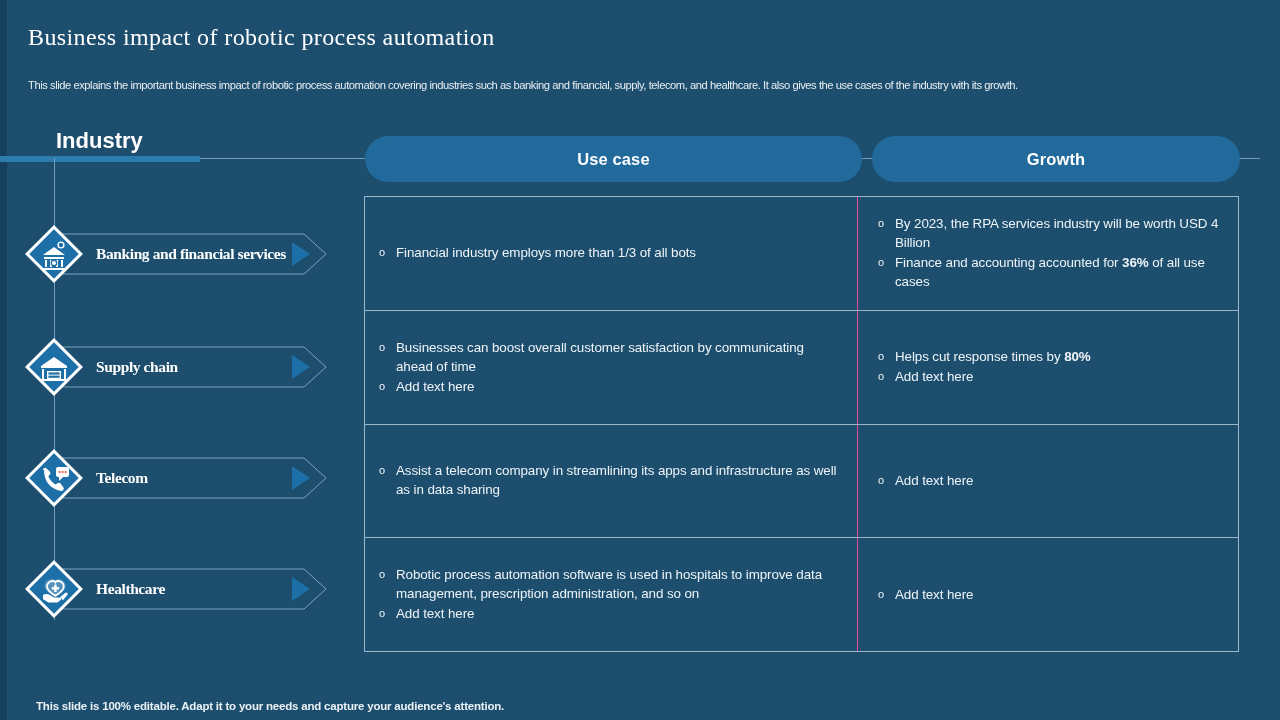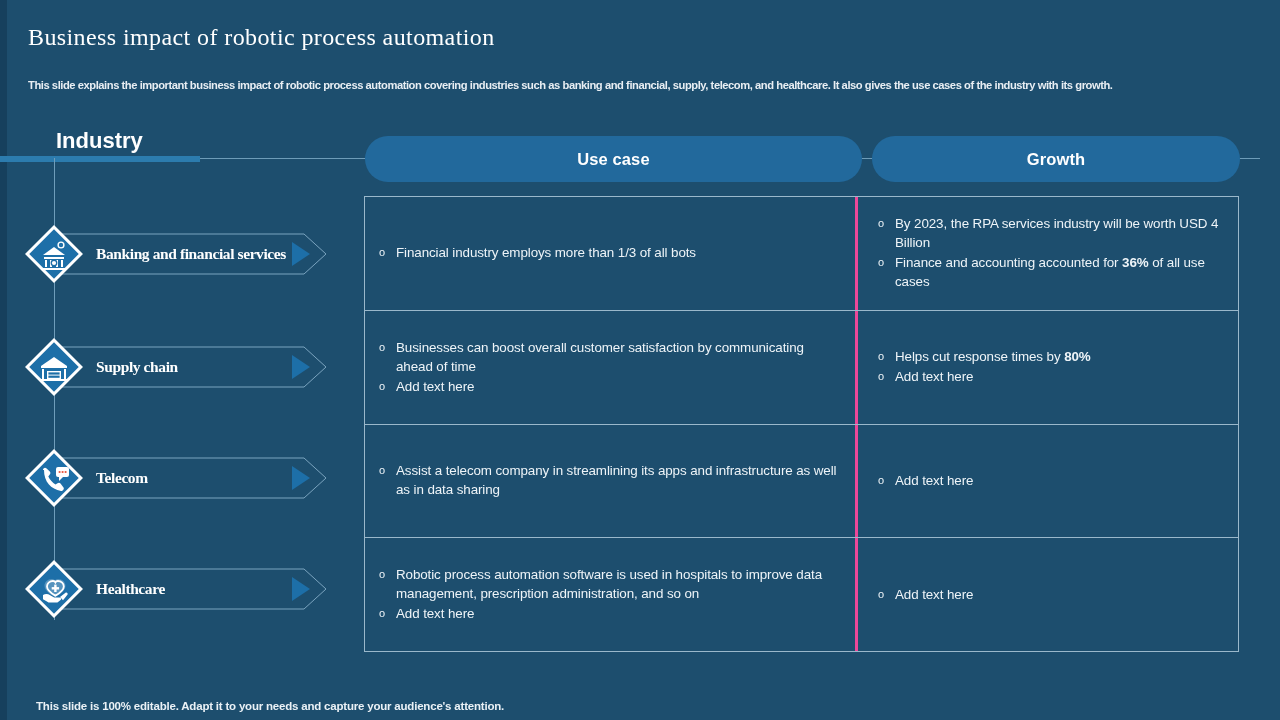--- a/index.html
+++ b/index.html
@@ -35,21 +35,21 @@
     font-weight: 400;
     letter-spacing: 0.4px;
     color: #ffffff;
     white-space: nowrap;
   }
   .slide-subtitle {
     position: absolute;
     left: 28px; top: 79px;
     width: 1230px;
     font-size: 11.2px;
-    font-weight: 700;
+    font-weight: 400;
     letter-spacing: -0.45px;
     color: #e8eef3;
     white-space: nowrap;
   }
 
   
   .industry-title {
     position: absolute;
     left: 48px; top: 128px;
     font-size: 22px;
@@ -147,21 +147,21 @@
   .tbl-row:last-child { border-bottom: none; }
   .cell {
     box-sizing: border-box;
     display: flex;
     flex-direction: column;
     justify-content: center;
     padding: 6px 14px 6px 10px;
   }
   .cell-use {
     width: 493px;
-    border-right: 3px solid #ec4899;
+    border-right: 1px solid #ec4899;
   }
   .cell-growth {
     width: 380px;
     padding-left: 16px;
   }
   ul.bullets {
     margin: 0;
     padding: 0;
     list-style: none;
   }

